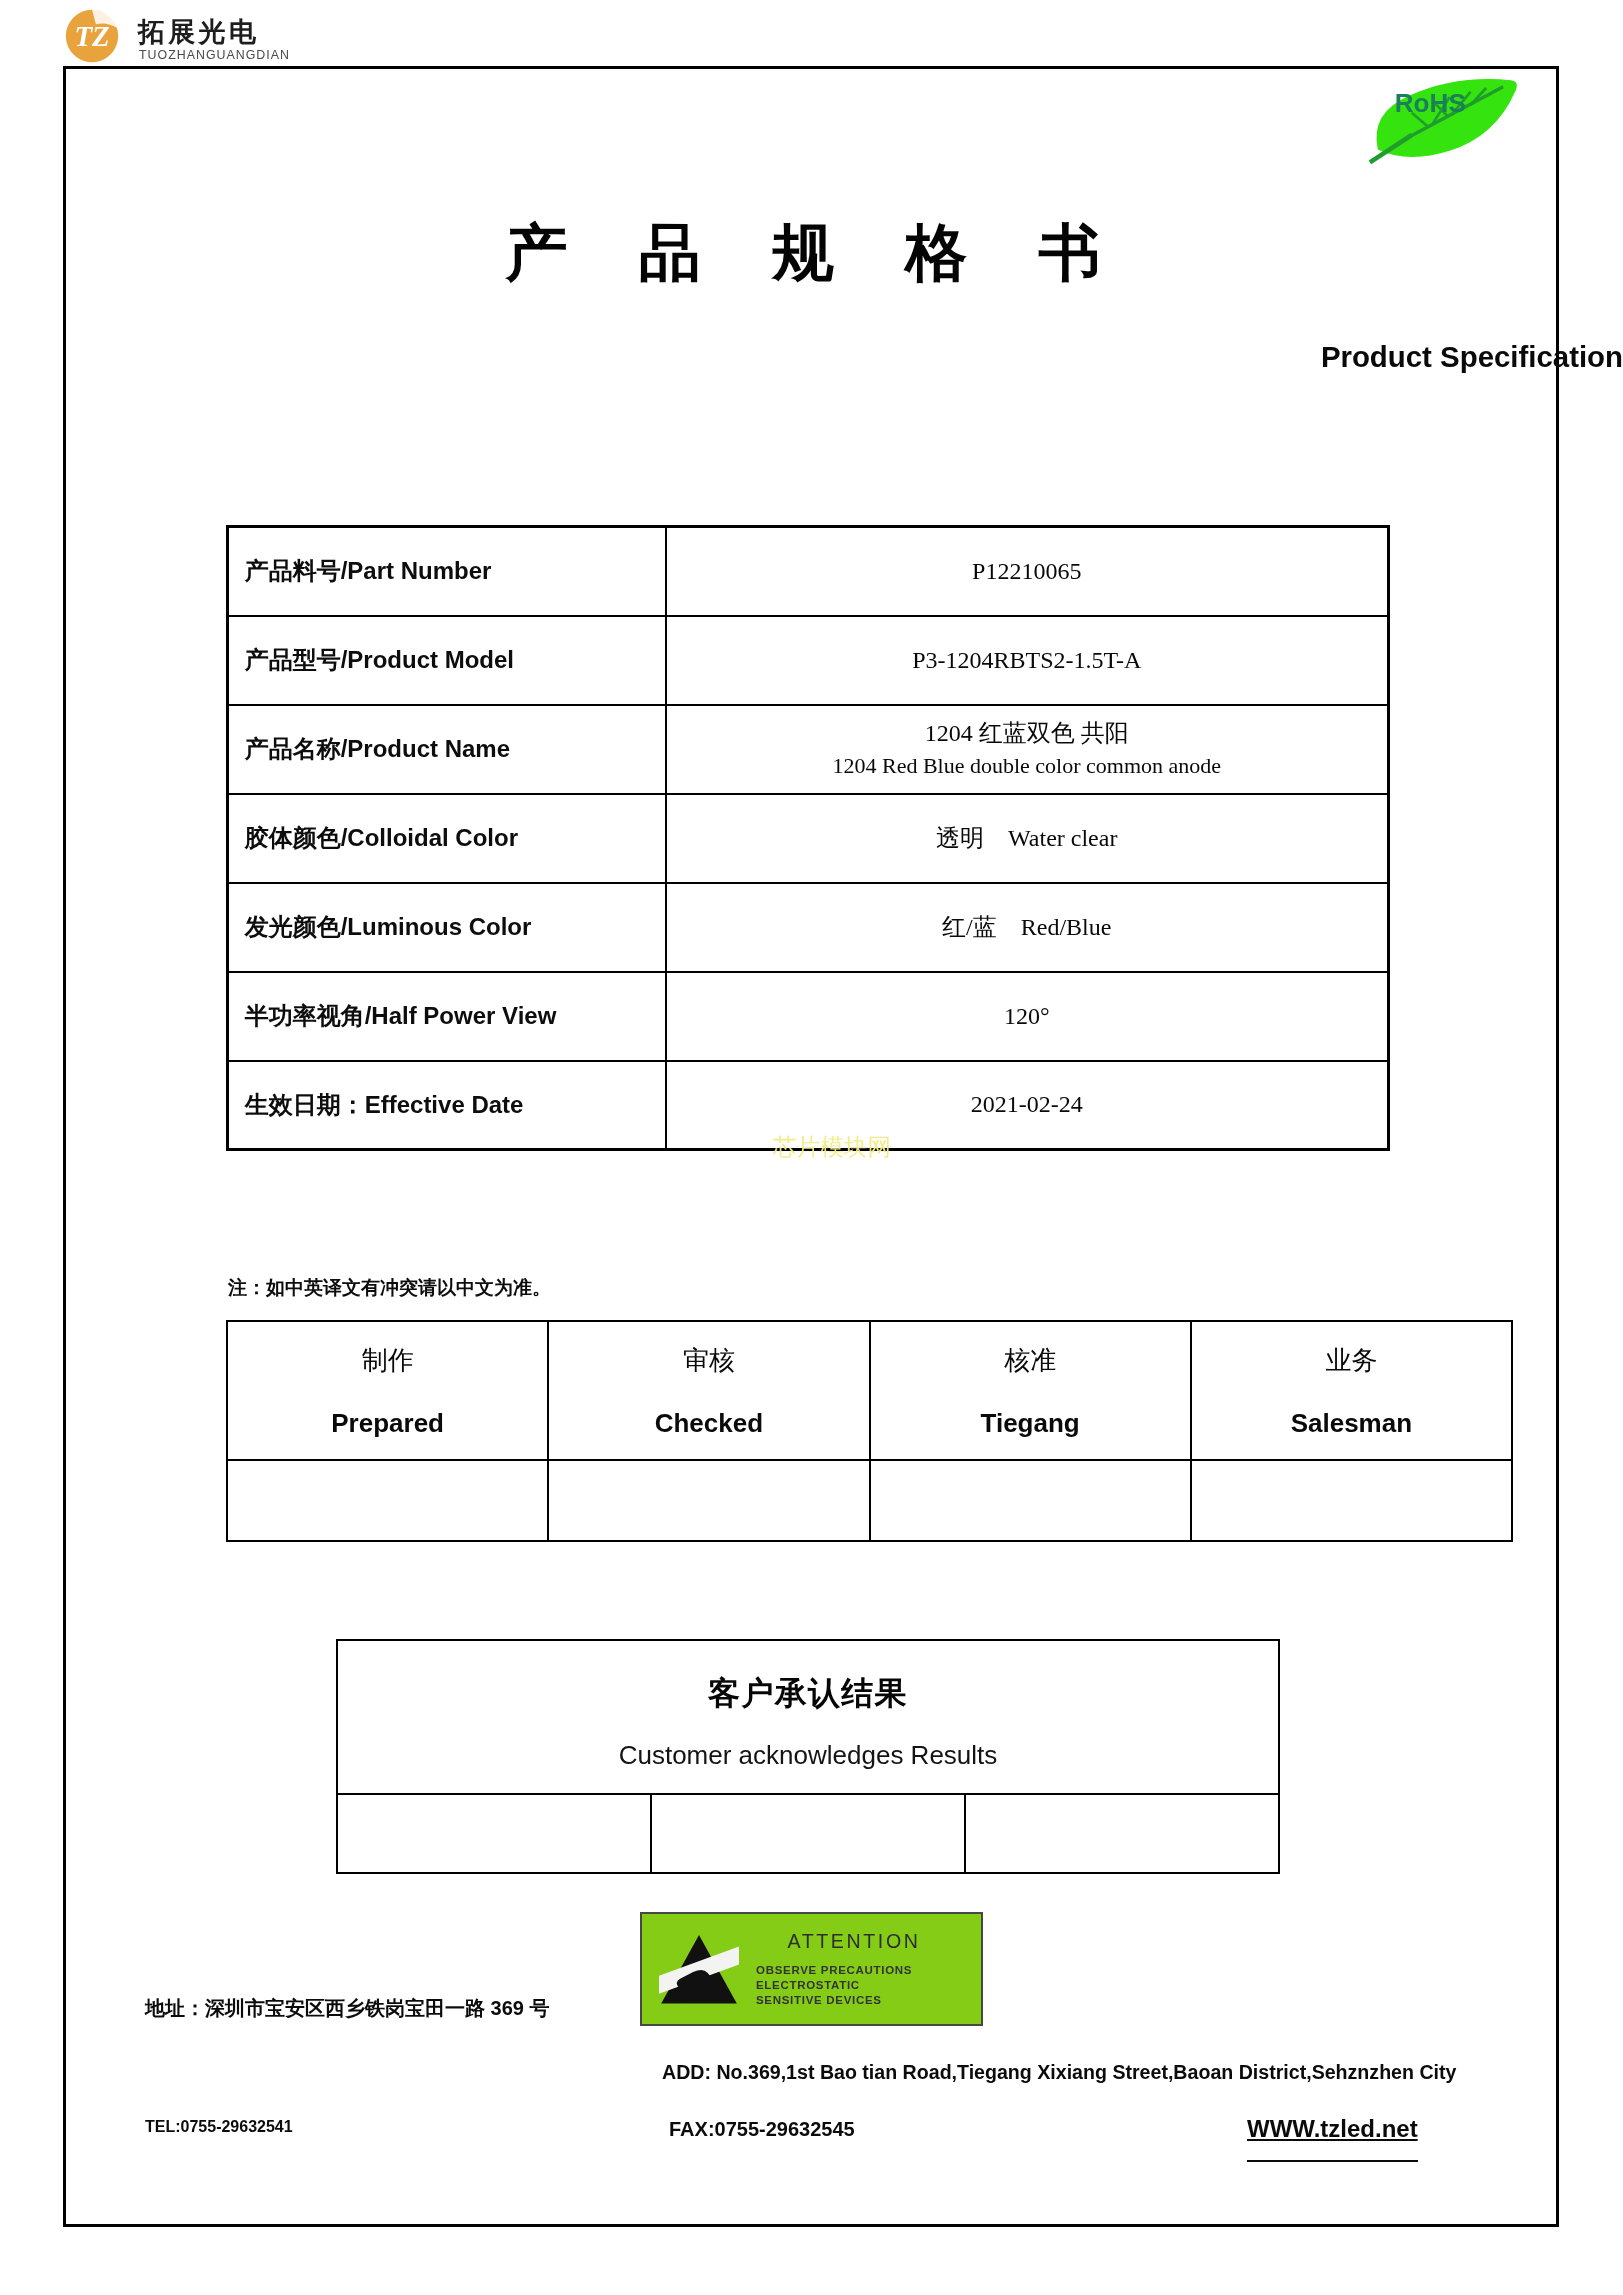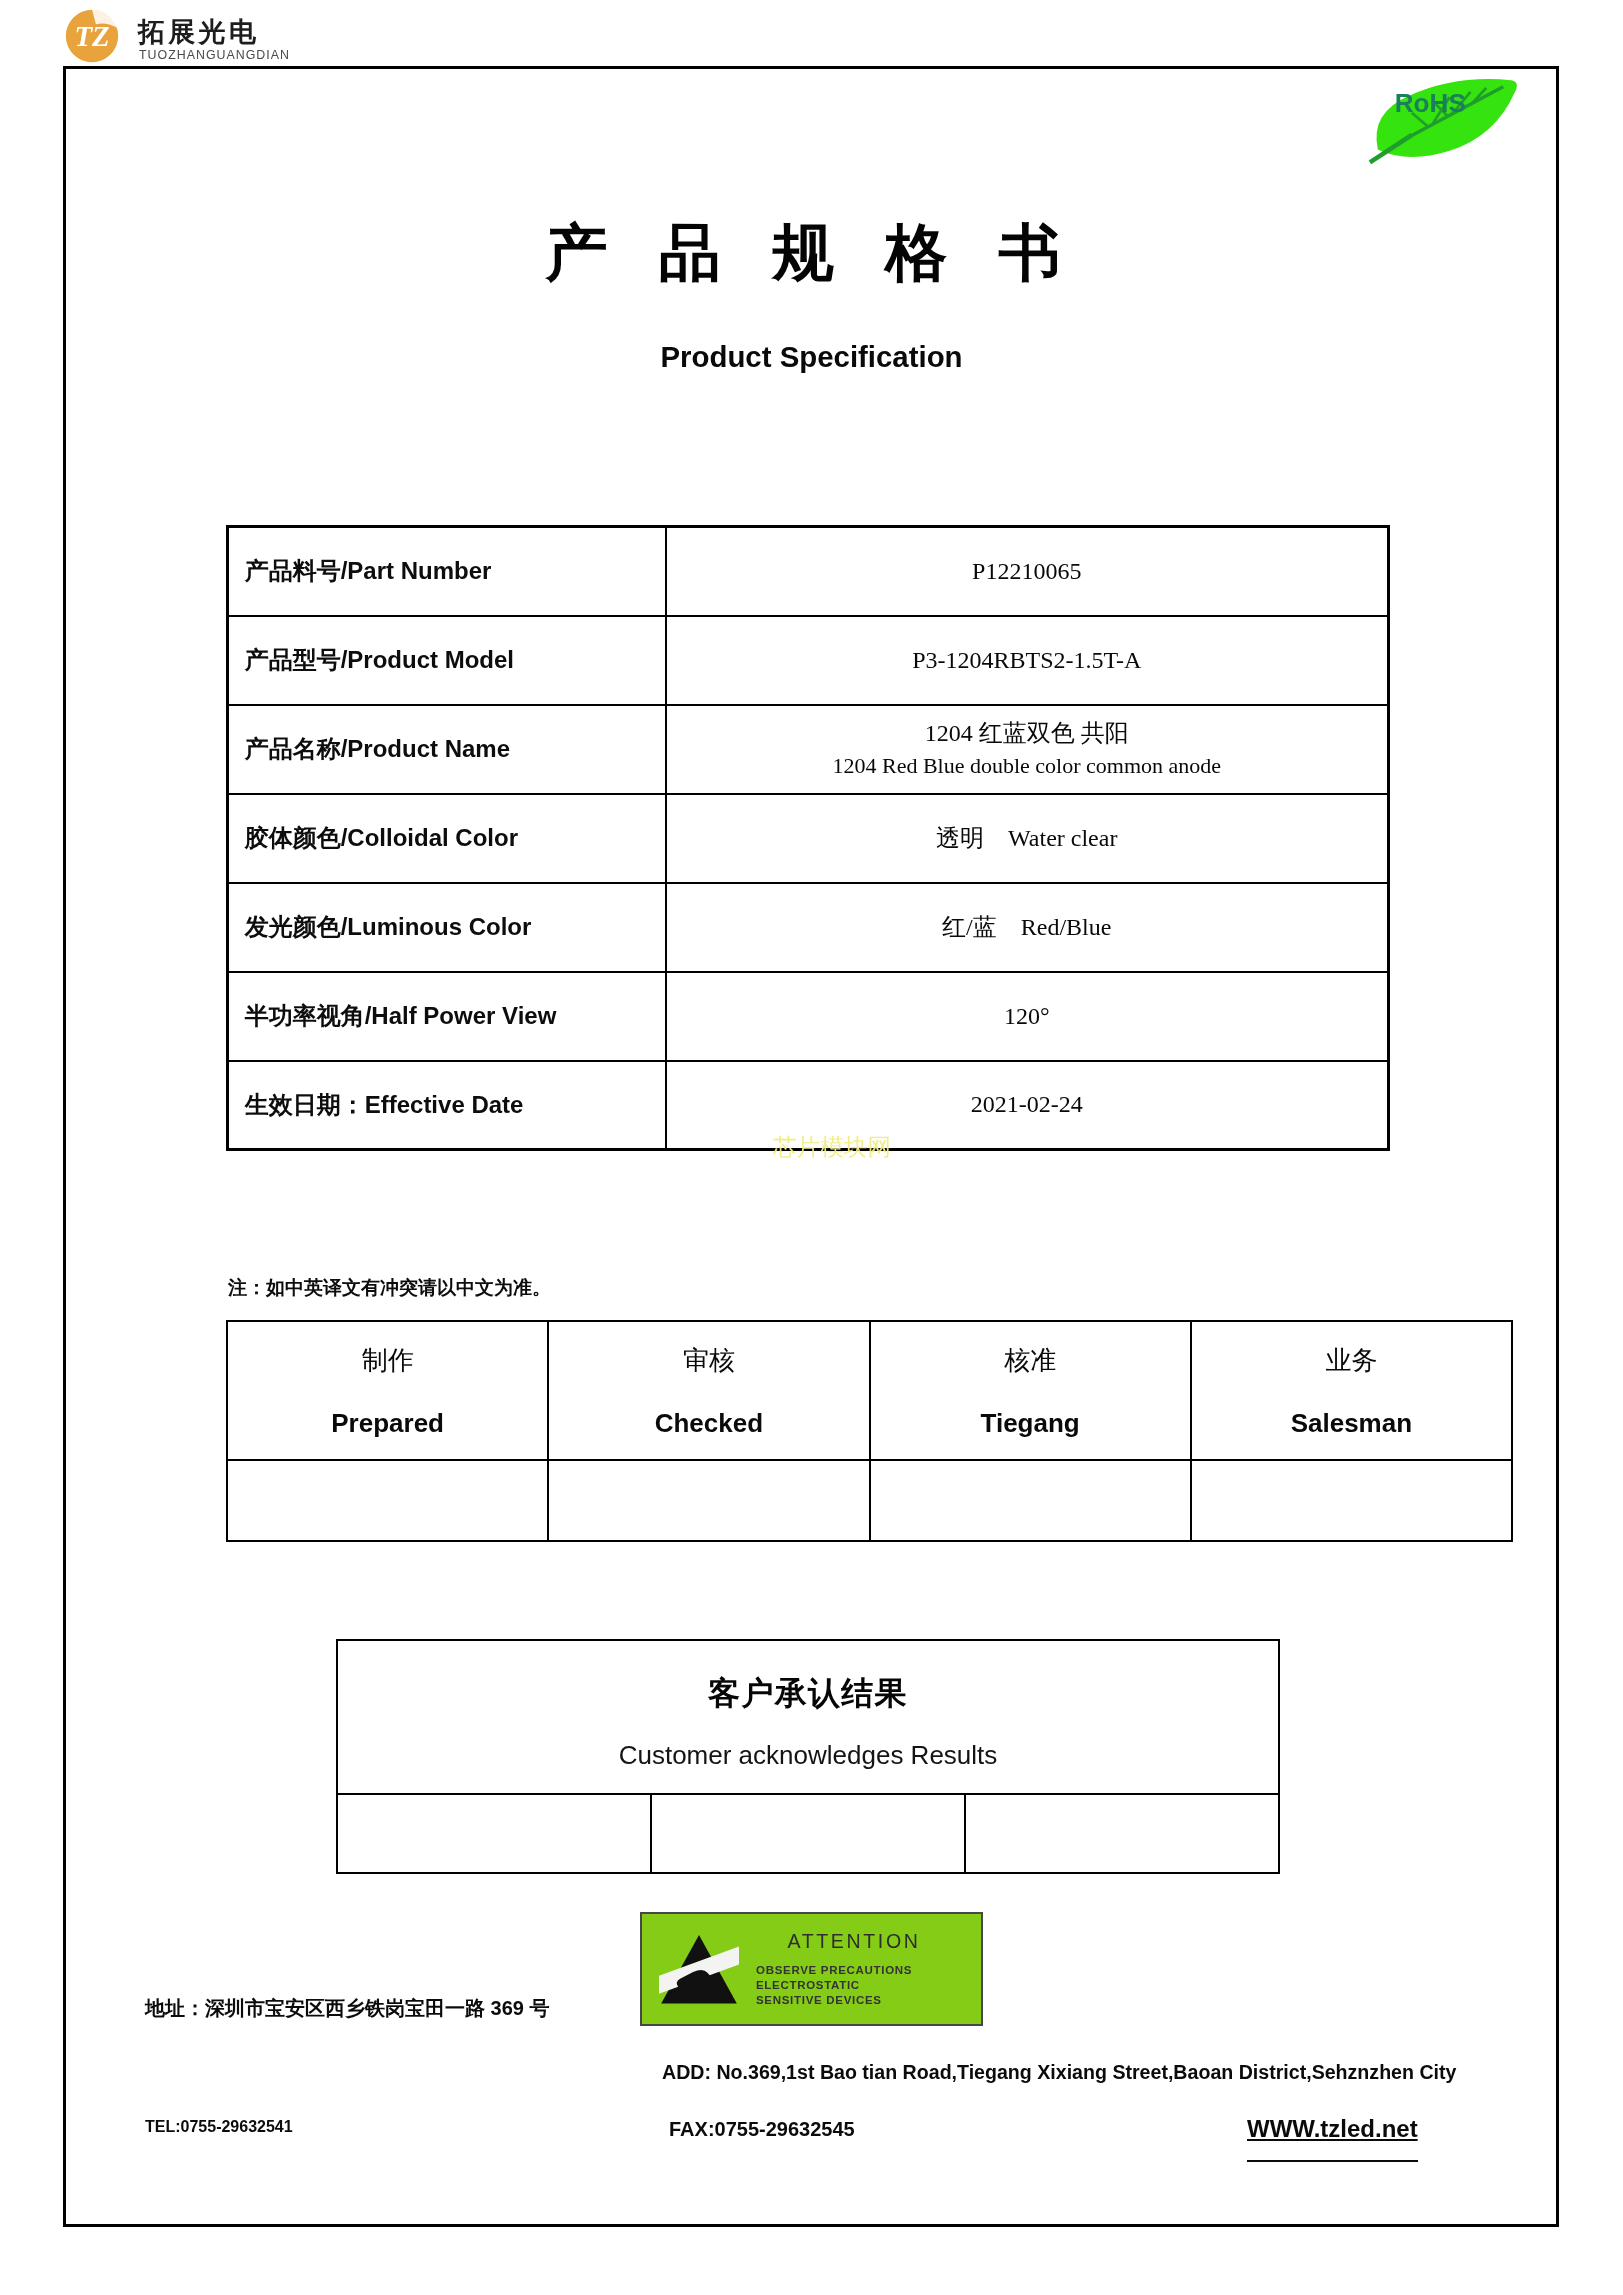--- a/index.html
+++ b/index.html
@@ -14,23 +14,23 @@
   .brand-latin{position:absolute;left:83px;top:41px;font-size:12.4px;color:#4a4a4a;letter-spacing:1px;font-weight:500;}
 
   
   .frame{position:absolute;left:63px;top:66px;width:1496px;height:2161px;border:3.3px solid #000;box-sizing:border-box;}
 
   
   .rohs{position:absolute;left:1366px;top:72px;width:162px;height:96px;}
 
   
   .title-cn{position:absolute;left:0;top:211px;width:100%;text-align:center;
-            font-family:Liberation Sans, sans-serif;font-size:62px;font-weight:600;
+            font-family:Liberation Mono, monospace;font-size:62px;font-weight:600;
             letter-spacing:17px;color:#040404;}
-  .title-en{position:absolute;left:0;top:340px;width:100%;text-align:center;
+  .title-en{position:absolute;left:0;top:340px;width:100%;text-align:right;
             font-size:29.4px;font-weight:700;color:#0a0a0a;}
 
   
   table.spec{position:absolute;left:226px;top:525px;width:1161px;border-collapse:collapse;table-layout:fixed;}
   table.spec{border:3.3px solid #000;}
   table.spec td{border:2px solid #000;height:89px;vertical-align:middle;box-sizing:border-box;}
   td.spec-label{padding-left:15.7px;font-size:24px;font-weight:700;color:#0d0d0d;}
   td.spec-value{text-align:center;font-family:"Liberation Serif","DejaVu Serif",serif;font-size:24px;color:#090909;}
   .val-line{line-height:1.45;}
   .val-line2{font-size:22px;}

